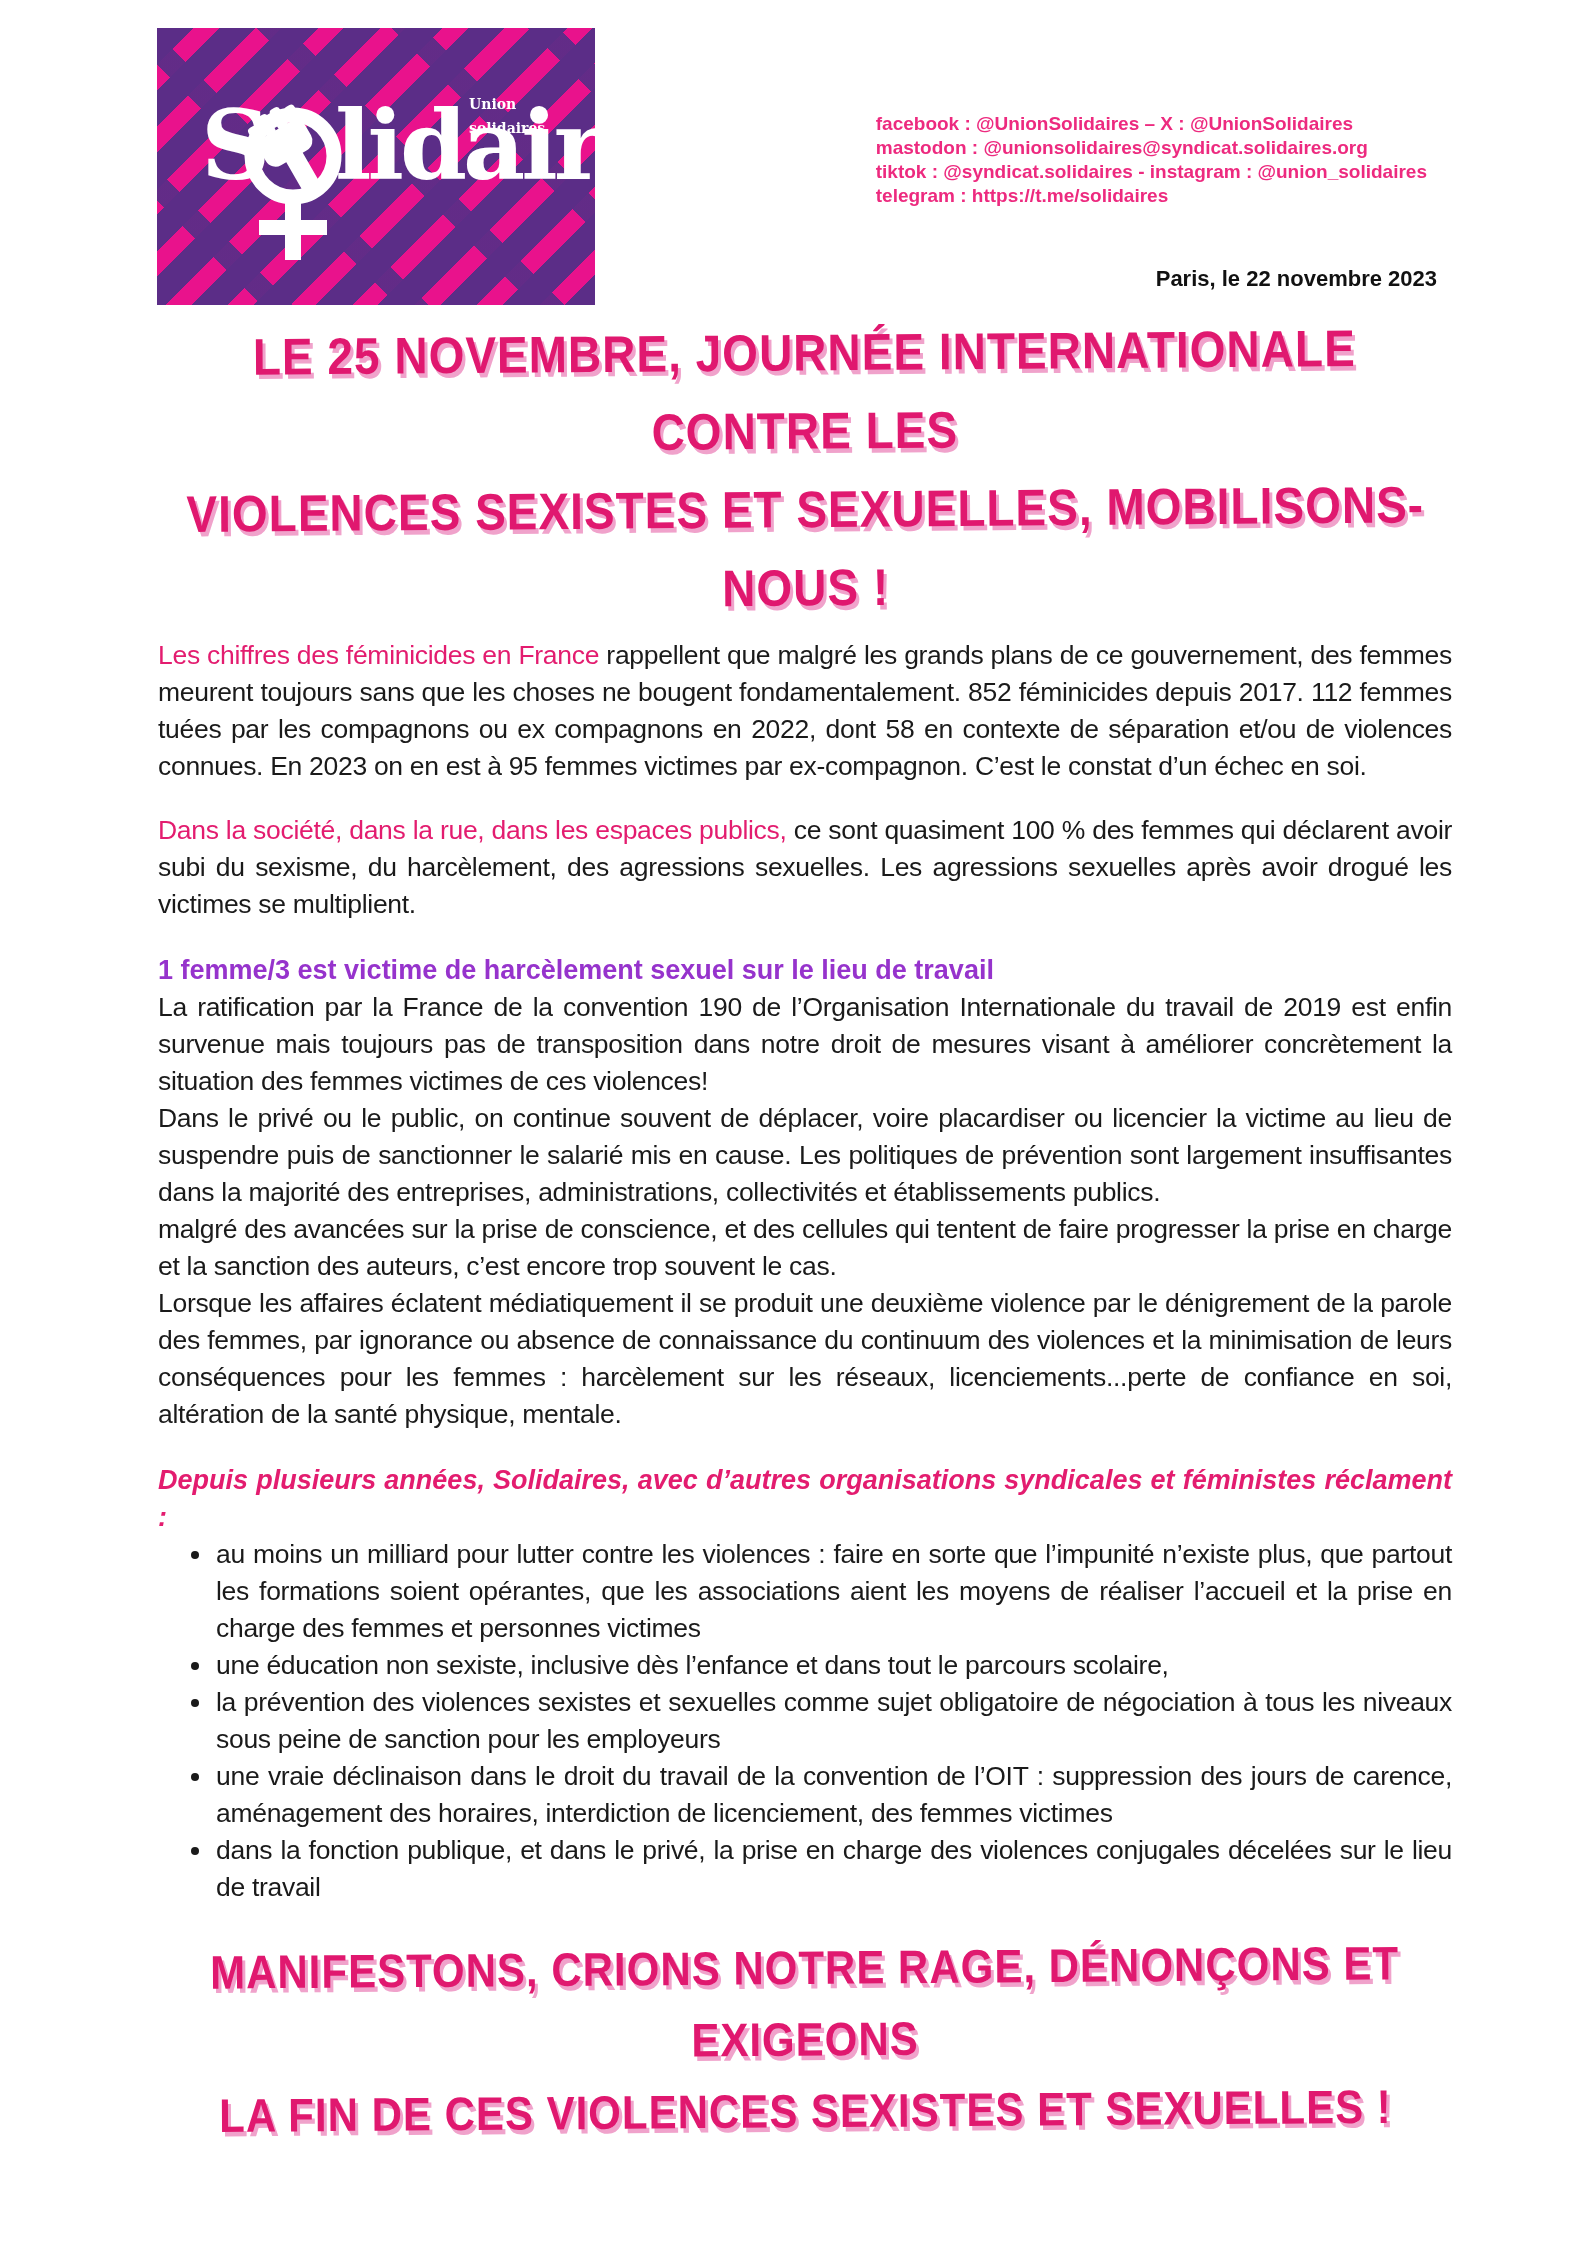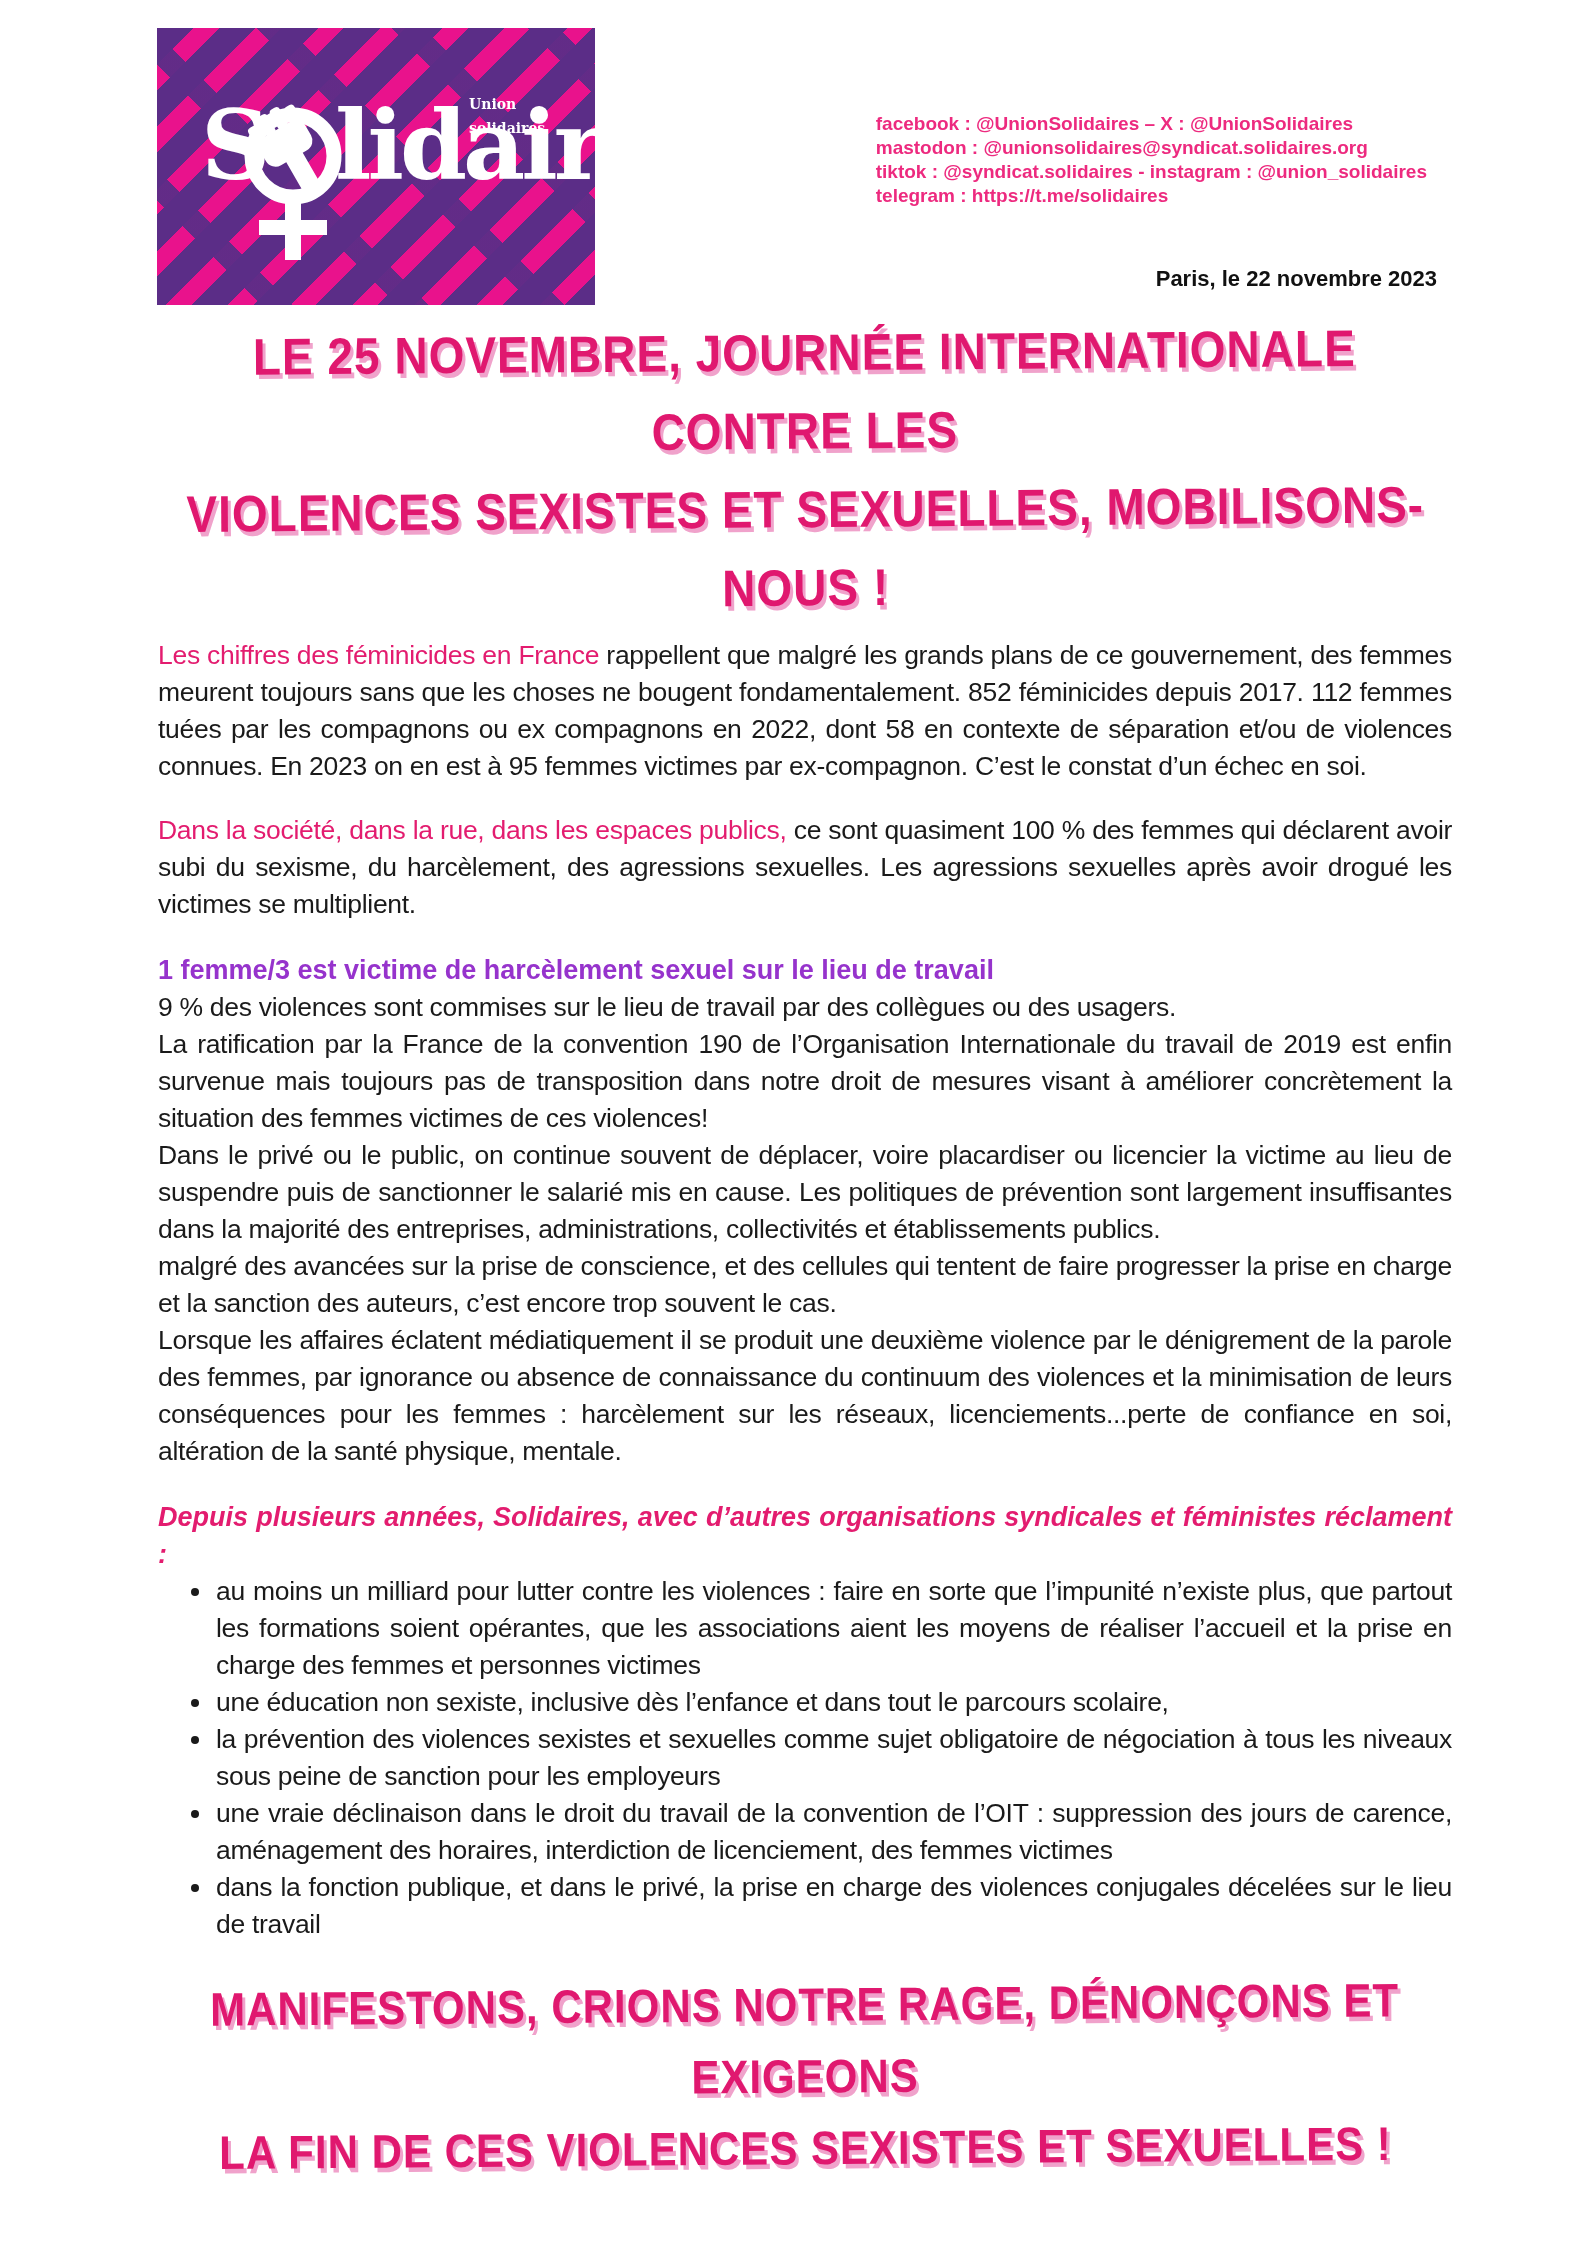--- a/index.html
+++ b/index.html
@@ -143,21 +143,20 @@
     <div class="doc-title">
       <div>Le 25 novembre, journée internationale contre les</div>
       <div>violences sexistes et sexuelles, mobilisons-nous !</div>
     </div>
 
     <p class="body-p"><span class="lead-pink">Les chiffres des féminicides en France</span><span> rappellent que malgré les grands plans de ce gouvernement, des femmes meurent toujours sans que les choses ne bougent fondamentalement. 852 féminicides depuis 2017. 112 femmes tuées par les compagnons ou ex compagnons en 2022, dont 58 en contexte de séparation et/ou de violences connues. En 2023 on en est à 95 femmes victimes par ex-compagnon. C’est le constat d’un échec en soi.</span></p>
 
     <p class="body-p"><span class="lead-pink">Dans la société, dans la rue, dans les espaces publics,</span><span> ce sont quasiment 100 % des femmes qui déclarent avoir subi du sexisme, du harcèlement, des agressions sexuelles. Les agressions sexuelles après avoir drogué les victimes se multiplient.</span></p>
 
     <h2 class="h-purple">1 femme/3 est victime de harcèlement sexuel sur le lieu de travail</h2>
-    <p class="body-p flow">9 % des violences sont commises sur le lieu de travail par des collègues ou des usagers.</p>
     <p class="body-p flow">La ratification par la France de la convention 190 de l’Organisation Internationale du travail de 2019 est enfin survenue mais toujours pas de transposition dans notre droit de mesures visant à améliorer concrètement la situation des femmes victimes de ces violences!</p>
     <p class="body-p flow">Dans le privé ou le public, on continue souvent de déplacer, voire placardiser ou licencier la victime au lieu de suspendre puis de sanctionner le salarié mis en cause. Les politiques de prévention sont largement insuffisantes dans la majorité des entreprises, administrations, collectivités et établissements publics.</p>
 
     <p class="body-p flow">malgré des avancées sur la prise de conscience, et des cellules qui tentent de faire progresser la prise en charge et la sanction des auteurs, c’est encore trop souvent le cas.</p>
     <p class="body-p flow">Lorsque les affaires éclatent médiatiquement il se produit une deuxième violence par le dénigrement de la parole des femmes, par ignorance ou absence de connaissance du continuum des violences et la minimisation de leurs conséquences pour les femmes : harcèlement sur les réseaux, licenciements...perte de confiance en soi, altération de la santé physique, mentale.</p>
 
     <h2 class="h-pink">Depuis plusieurs années, Solidaires, avec d’autres organisations syndicales et féministes réclament :</h2>
     <ul class="demands">
       <li>au moins un milliard pour lutter contre les violences : faire en sorte que l’impunité n’existe plus, que partout les formations soient opérantes, que les associations aient les moyens de réaliser l’accueil et la prise en charge des femmes et personnes victimes</li>
       <li>une éducation non sexiste, inclusive dès l’enfance et dans tout le parcours scolaire,</li>

